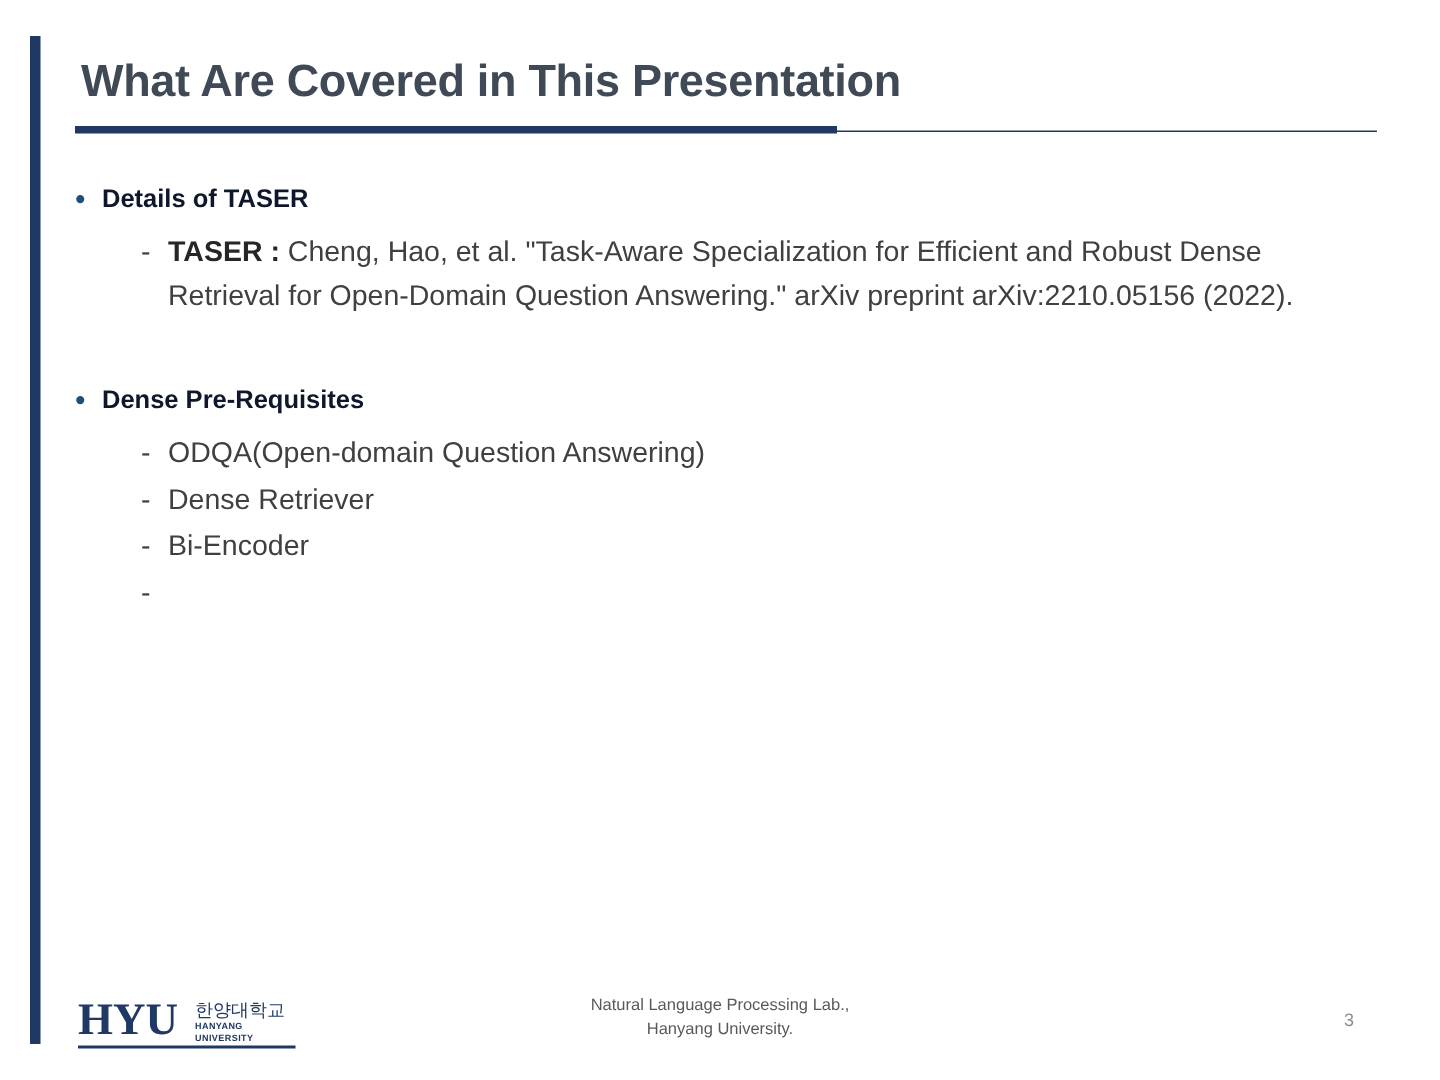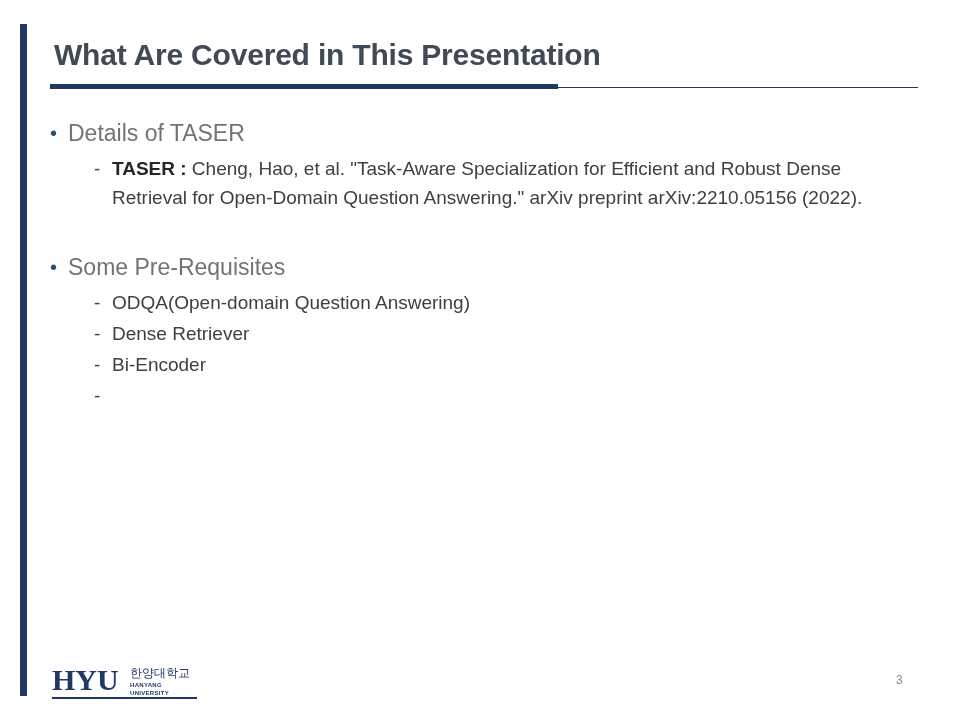--- a/index.html
+++ b/index.html
@@ -67,23 +67,23 @@
   }
   .bullet-l1 .dot {
     width: 18px;
     flex: 0 0 18px;
     color: #1f4e79;
     font-size: 20px;
     line-height: 30px;
     text-align: left;
   }
   .bullet-l1 .l1-text {
-    font-size: 23px;
-    font-weight: normal;
-    color: #737373;
+    font-size: 17px;
+    font-weight: bold;
+    color: #0f172a;
     line-height: 30px;
   }
   .sub-list {
     margin-left: 44px;
     margin-top: 6px;
   }
   .bullet-l2 {
     display: flex;
     align-items: flex-start;
     margin-top: 2px;
@@ -195,21 +195,21 @@
           <span class="l2-text"><b>TASER :</b><span> Cheng, Hao, et al. "Task-Aware Specialization for Efficient and Robust Dense Retrieval for Open-Domain Question Answering." arXiv preprint arXiv:2210.05156 (2022).</span></span>
         </div>
       </div>
     </div>
 
     <div class="gap"></div>
 
     <div>
       <div class="bullet-l1">
         <span class="dot">•</span>
-        <span class="l1-text">Some Pre-Requisites</span>
+        <span class="l1-text">Dense Pre-Requisites</span>
       </div>
       <div class="sub-list">
         <div class="bullet-l2">
           <span class="dash">-</span>
           <span class="l2-text">ODQA(Open-domain Question Answering)</span>
         </div>
         <div class="bullet-l2">
           <span class="dash">-</span>
           <span class="l2-text">Dense Retriever</span>
         </div>
@@ -218,20 +218,24 @@
           <span class="l2-text">Bi-Encoder</span>
         </div>
         <div class="bullet-l2">
           <span class="dash">-</span>
         </div>
       </div>
     </div>
 
   </div>
 
+  <div class="footer-center">
+    <div>Natural Language Processing  Lab.,</div>
+    <div>Hanyang University.</div>
+  </div>
 
   <div class="page-number">3</div>
 
   <div class="logo">
     <div class="logo-hyu">HYU</div>
     <div class="logo-kr">한양대학교</div>
     <div class="logo-en">HANYANG UNIVERSITY</div>
     <div class="logo-underline"></div>
   </div>
 

